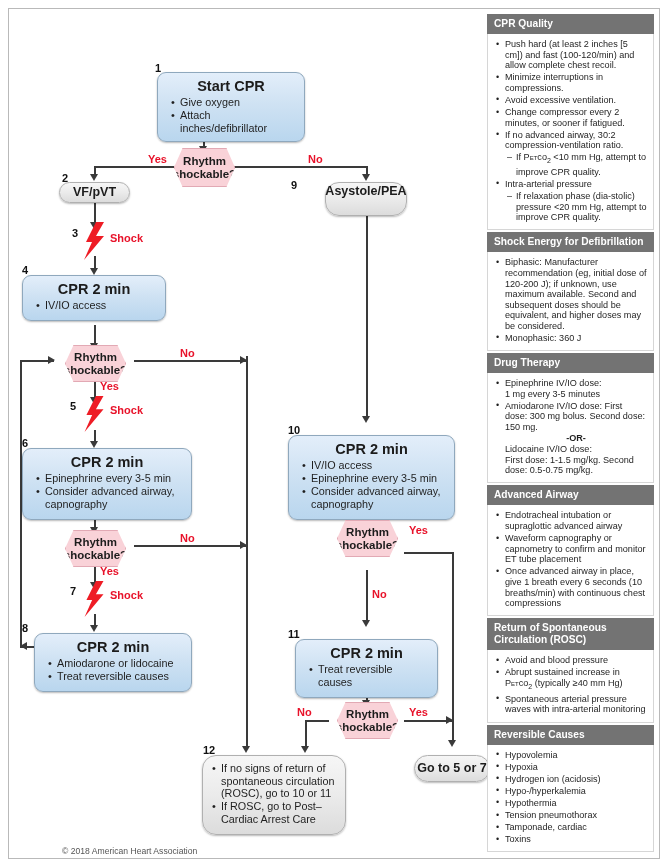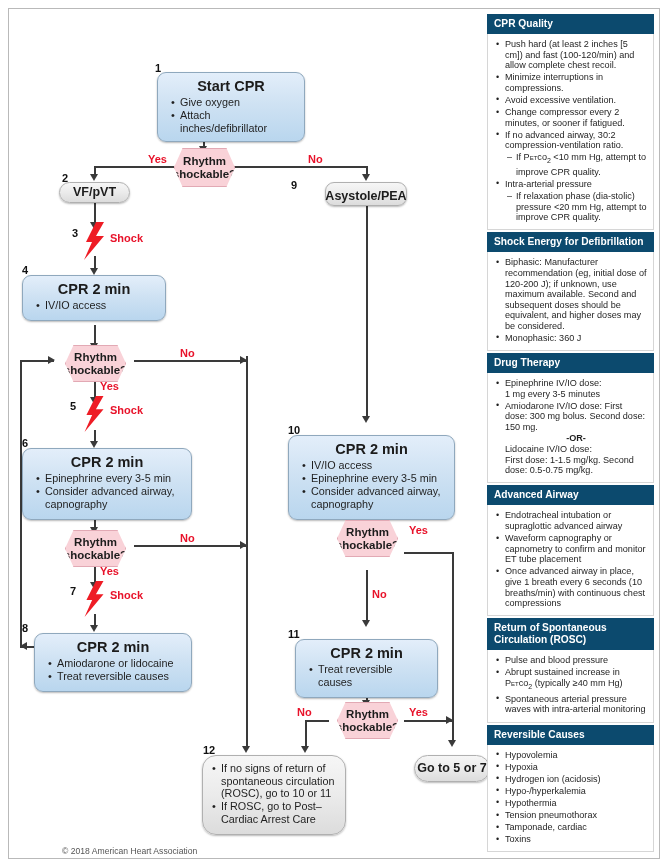--- a/index.html
+++ b/index.html
@@ -41,21 +41,21 @@
   .arrow-d{position:absolute;width:0;height:0;border-left:4.5px solid transparent;border-right:4.5px solid transparent;border-top:7px solid #3a3a3a;}
   .arrow-r{position:absolute;width:0;height:0;border-top:4.5px solid transparent;border-bottom:4.5px solid transparent;border-left:7px solid #3a3a3a;}
   .arrow-l{position:absolute;width:0;height:0;border-top:4.5px solid transparent;border-bottom:4.5px solid transparent;border-right:7px solid #3a3a3a;}
 
   
   .bolt{position:absolute;}
 
   
   #sidebar{position:absolute;left:487px;top:14px;width:167px;}
   .panel{margin-bottom:2px;}
-  .phead{background:#0c4a6e;color:#fff;font-weight:bold;font-size:10.2px;
+  .phead{background:#737373;color:#fff;font-weight:bold;font-size:10.2px;
          padding:4px 7px 4px 7px;line-height:12px;}
   .pbody{background:#fff;border:1px solid #d6d6d6;border-top:none;padding:5px 6px 5px 6px;}
   .pbody ul{margin:0;padding:0 0 0 11px;list-style:none;}
   .pbody li{position:relative;font-size:9.1px;line-height:10.6px;color:#1f1f1f;margin-bottom:1.5px;}
   .pbody li:before{content:"\2022";position:absolute;left:-9px;top:-0.5px;}
   .pbody li.dash:before{content:"\2013";left:-9px;}
   .pbody li.dash{margin-left:11px;}
   .pbody .ctr{text-align:center;font-weight:bold;font-size:9.1px;margin:0 0 1px 0;}
   .sc{font-variant:small-caps;}
   .sub{font-size:7px;vertical-align:sub;}
@@ -156,21 +156,21 @@
   </div>
   <div class="ylabel" style="left:148px;top:153px;">Yes</div>
   <div class="ylabel" style="left:308px;top:153px;">No</div>
 
   <div class="stepnum" style="left:62px;top:172px;">2</div>
   <div class="node gray" style="left:59px;top:182px;width:71px;height:21px;display:flex;align-items:center;justify-content:center;">
     <div class="title">VF/pVT</div>
   </div>
 
   <div class="stepnum" style="left:291px;top:179px;">9</div>
-  <div class="node gray" style="left:325px;top:182px;width:82px;height:24px;display:flex;align-items:flex-end;justify-content:center;border-radius:9px;">
+  <div class="node gray" style="left:325px;top:182px;width:82px;height:34px;display:flex;align-items:flex-start;justify-content:center;">
     <div class="title">Asystole/PEA</div>
   </div>
 
   <div class="stepnum" style="left:72px;top:227px;">3</div>
   <svg class="bolt" style="left:82px;top:222px;" width="25" height="38" viewBox="0 0 25 38">
     <polygon points="14,0 4,20 10,20 2,38 22,14 14,14 22,0" fill="#ee1c25"></polygon>
   </svg>
   <div class="shocklbl" style="left:110px;top:232px;">Shock</div>
 
   <div class="stepnum" style="left:22px;top:264px;">4</div>
@@ -318,21 +318,21 @@
             <li>Endotracheal intubation or supraglottic advanced airway</li>
             <li>Waveform capnography or capnometry to confirm and monitor ET tube placement</li>
             <li>Once advanced airway in place, give 1 breath every 6 seconds (10 breaths/min) with continuous chest compressions</li>
           </ul>
         </div>
       </div>
       <div class="panel">
         <div class="phead">Return of Spontaneous Circulation (ROSC)</div>
         <div class="pbody">
           <ul>
-            <li>Pulse and blood pressure</li>
+            <li>Avoid and blood pressure</li>
             <li>Abrupt sustained increase in P<span class="sc">et</span>co<span class="sub">2</span> (typically ≥40 mm Hg)</li>
             <li>Spontaneous arterial pressure waves with intra-arterial monitoring</li>
           </ul>
         </div>
       </div>
       <div class="panel">
         <div class="phead">Reversible Causes</div>
         <div class="pbody">
           <ul>
             <li><b>H</b>ypovolemia</li>

